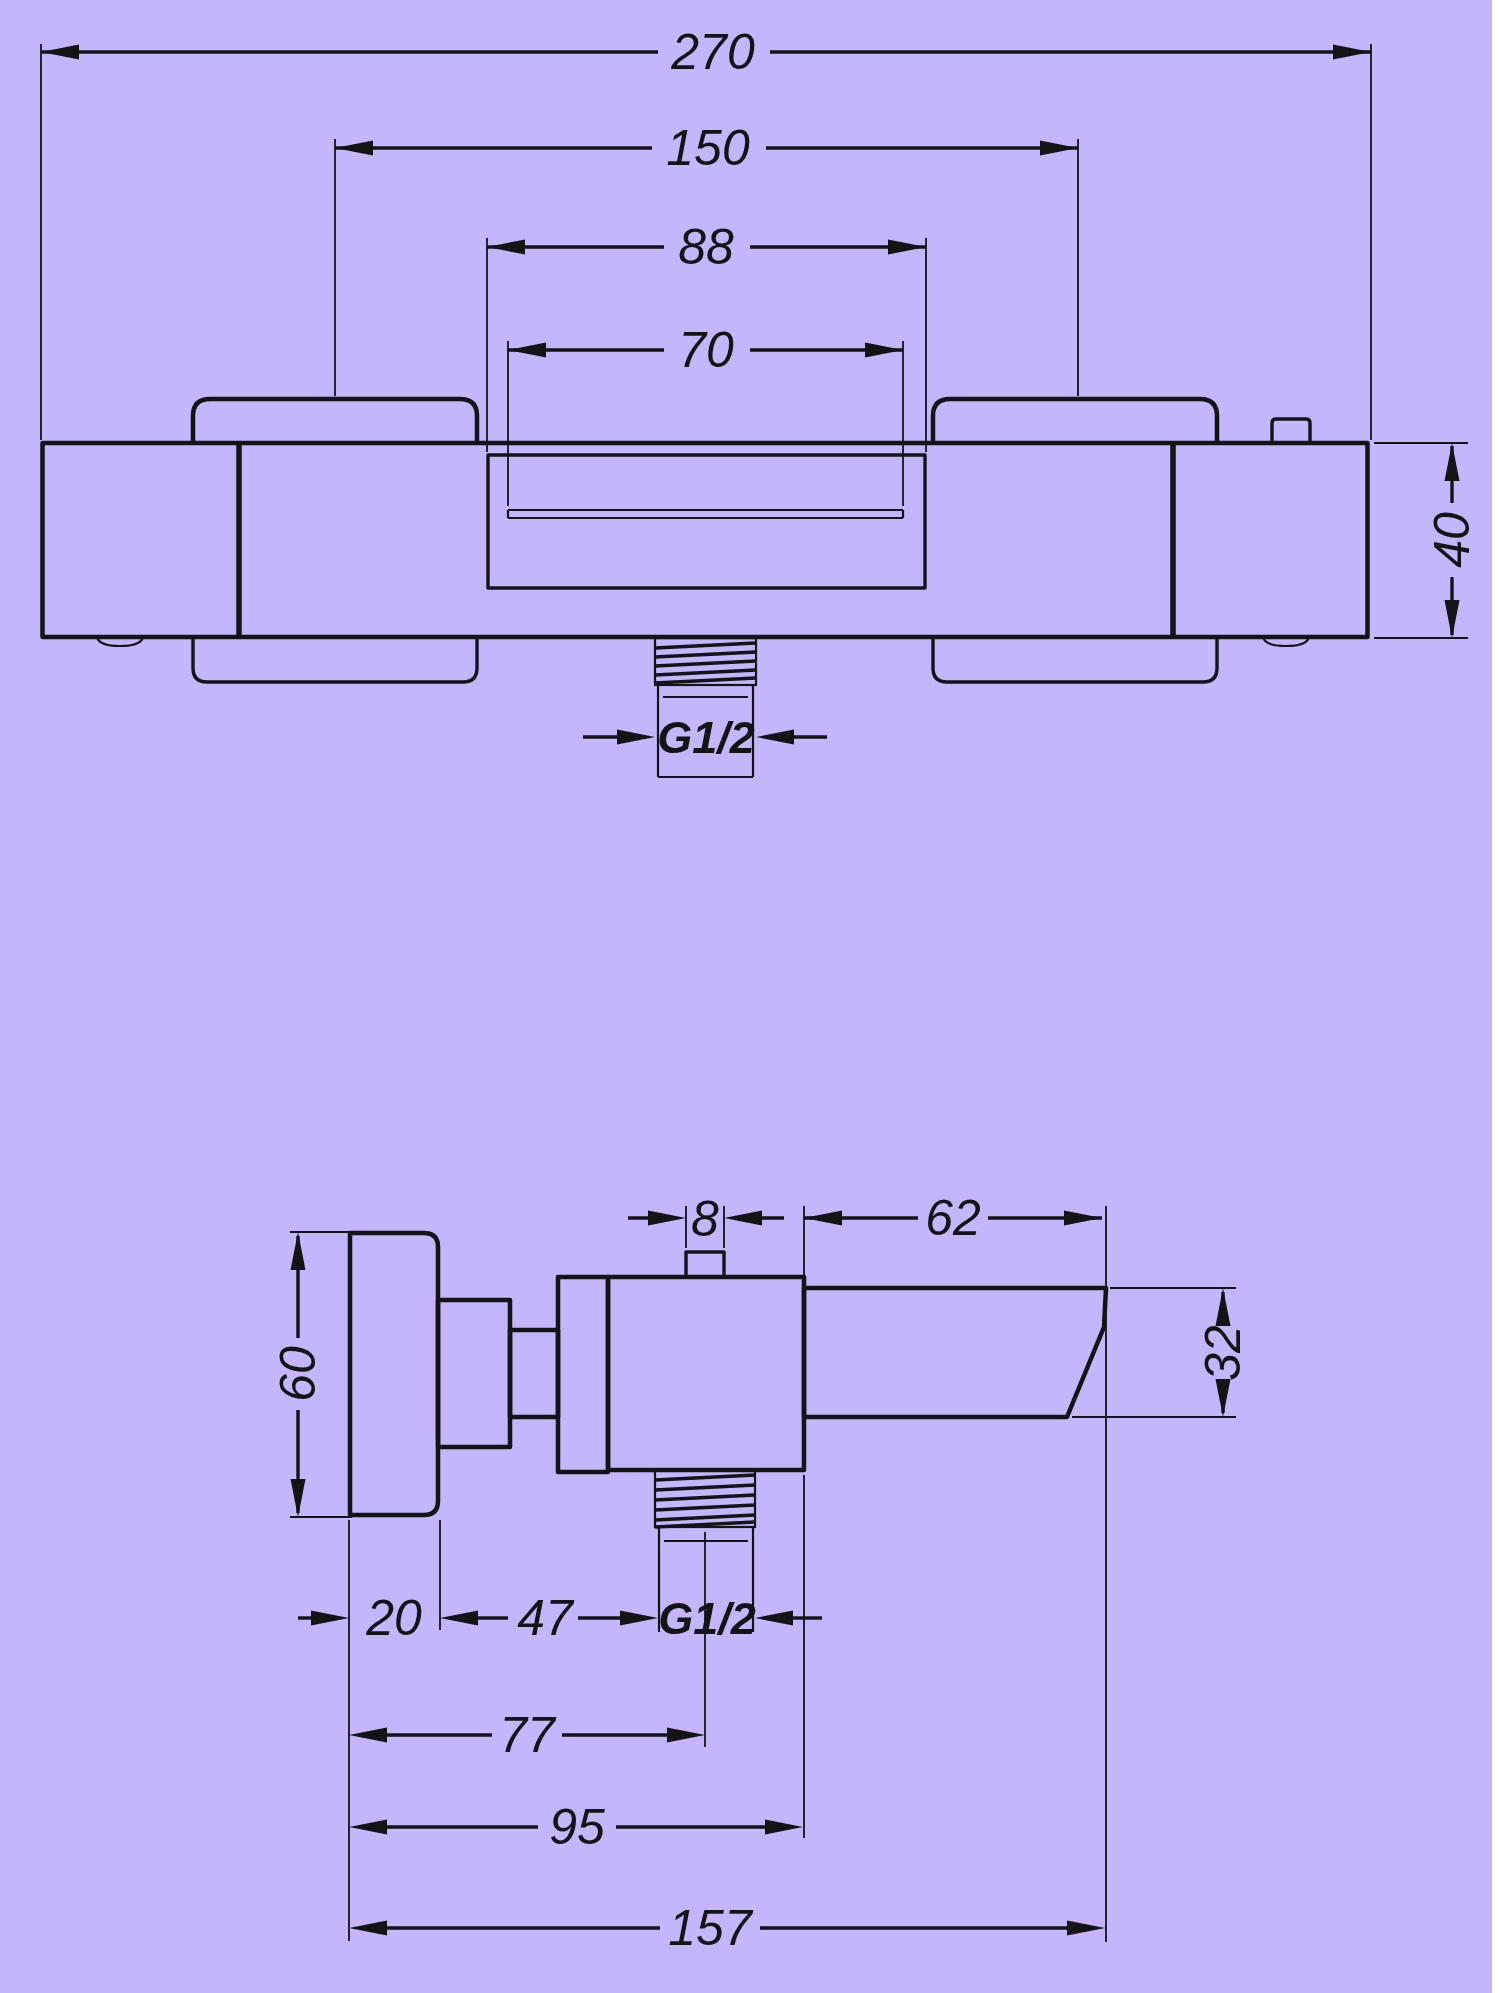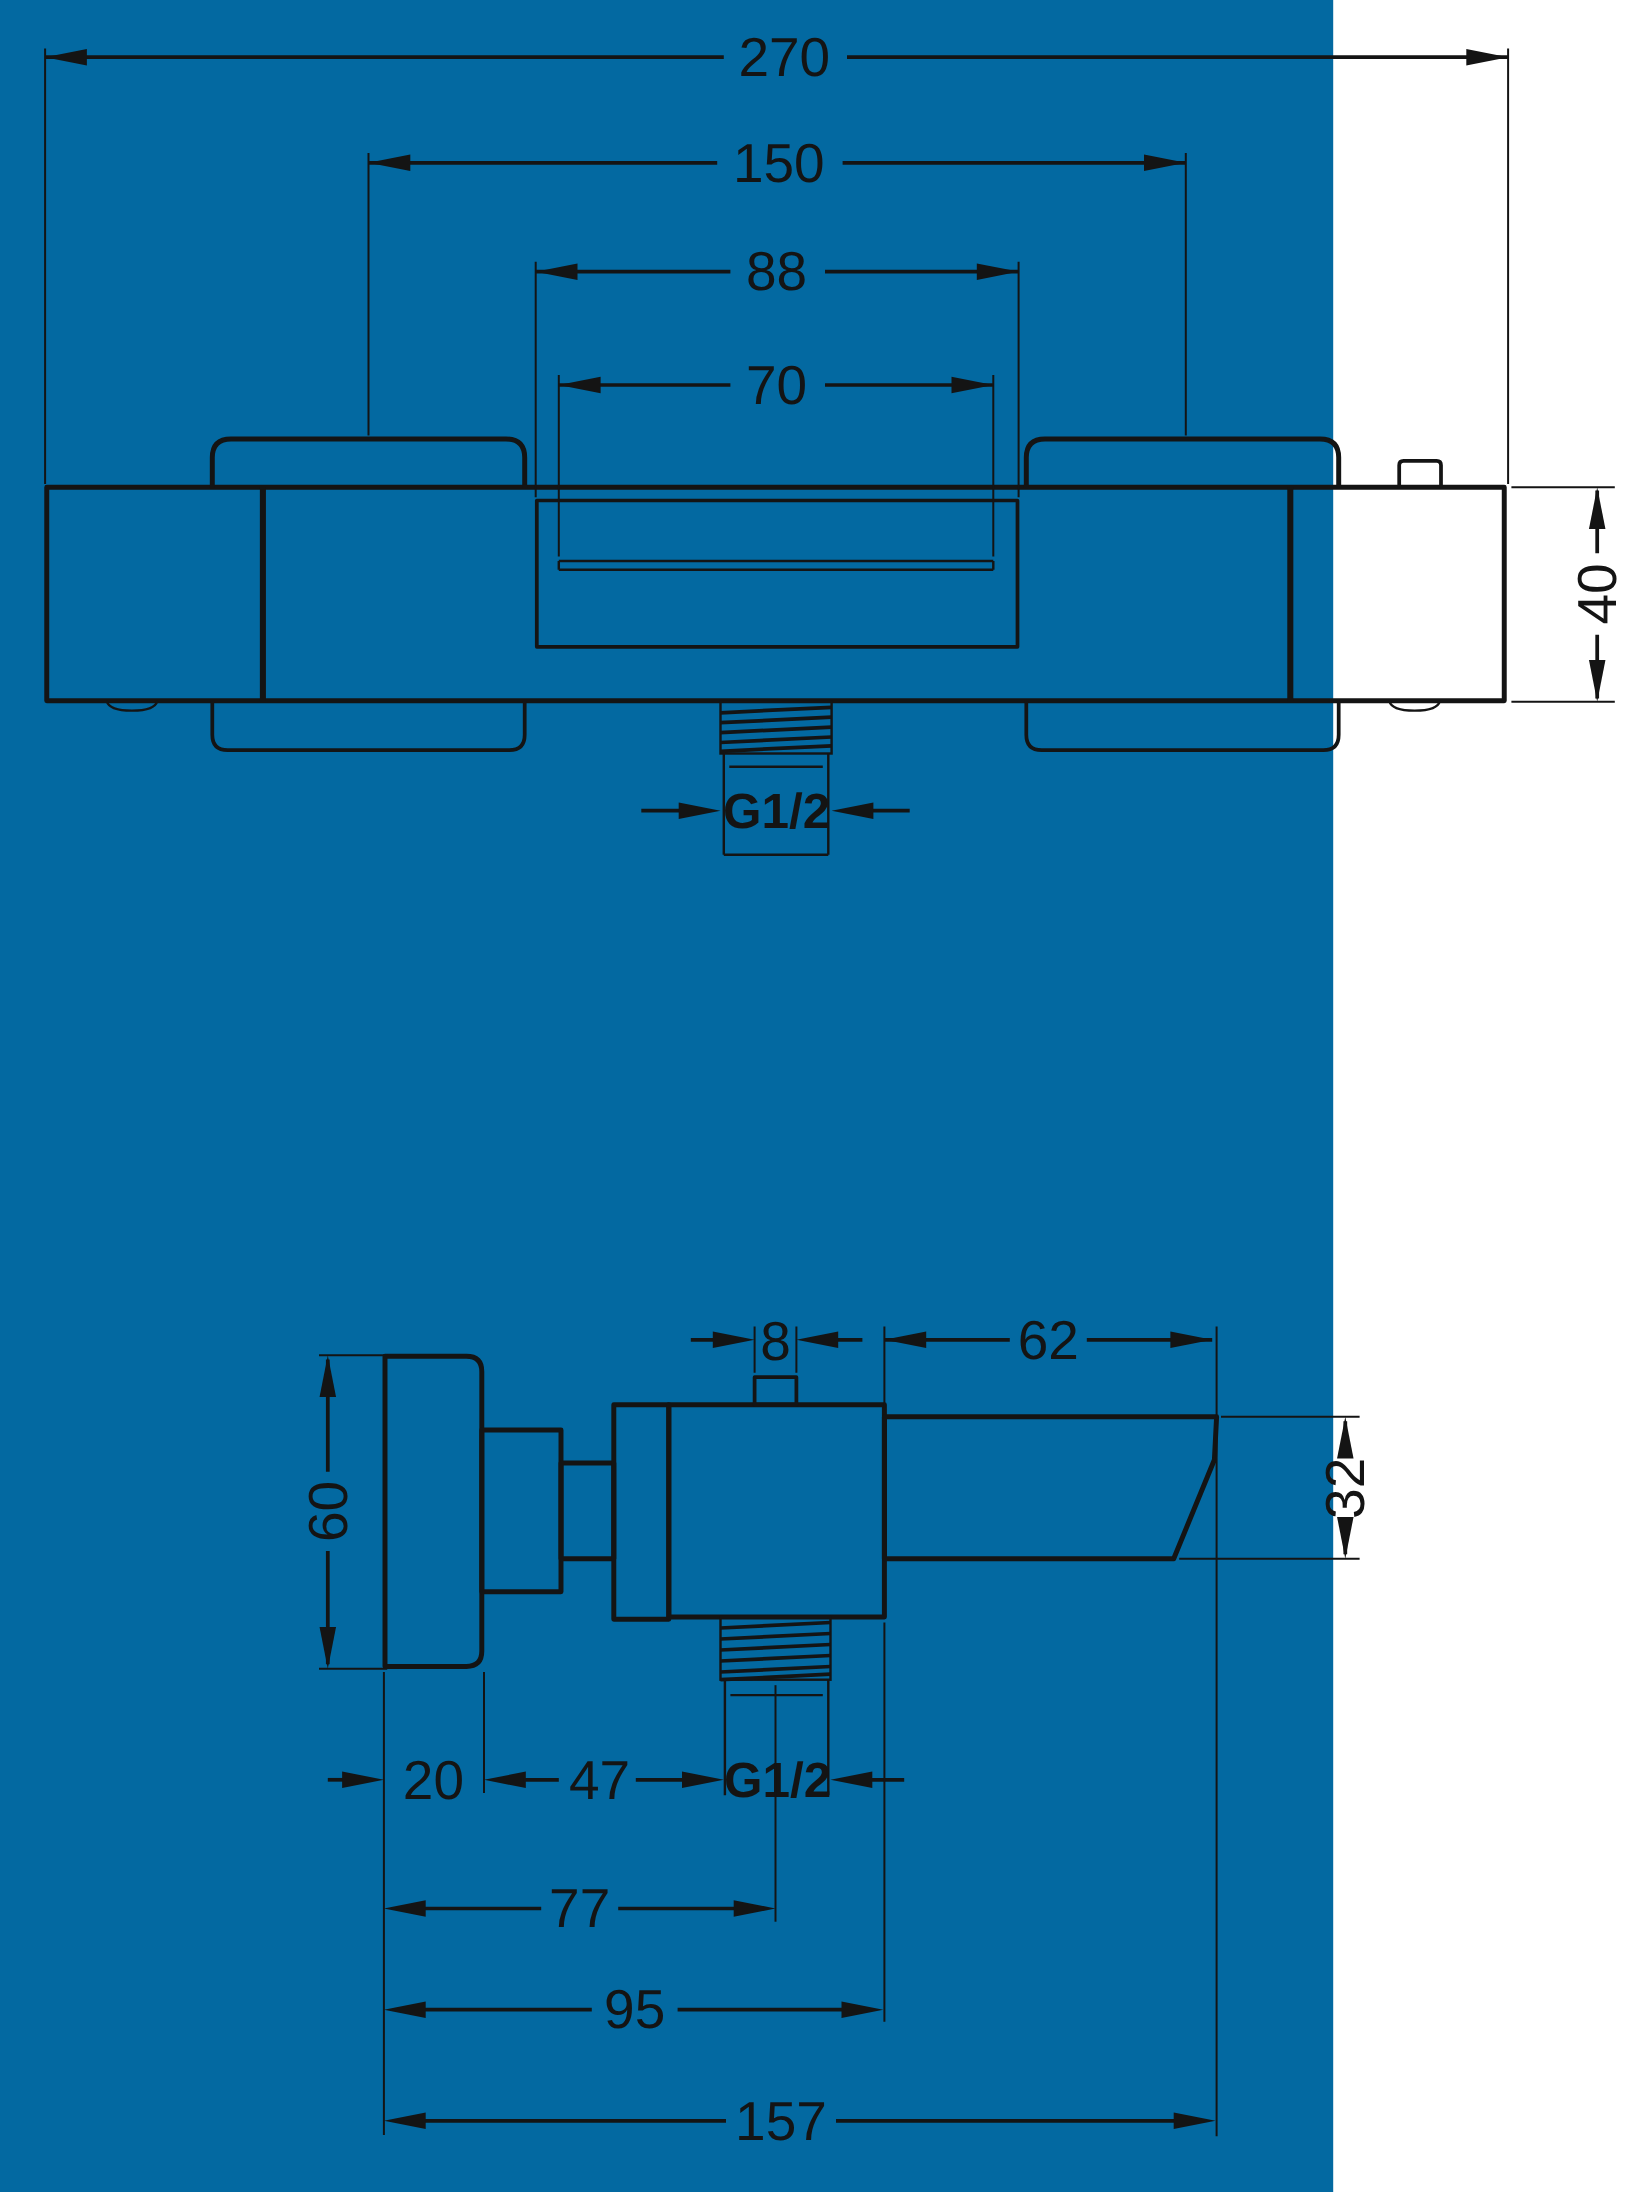--- a/index.html
+++ b/index.html
@@ -1,16 +1,16 @@
 <!DOCTYPE html>
 <html><head>
 <meta charset="utf-8">
 <style>
   html,body { margin:0; padding:0; background:#ffffff; }
-  .page { width:1212px; height:1993px; position:relative; background:#0369a1; }
+  .page { width:1492px; height:1993px; position:relative; background:#c4b5fd;font-style:italic; }
   svg text {
     font-family:"Liberation Sans", sans-serif;
     font-size:50px;
     fill:#141414;
     text-anchor:middle;
     dominant-baseline:central;
   }
   svg text.b { font-weight:bold; font-size:45px; }
   .outline  { fill:none; stroke:#141414; stroke-width:4.5; stroke-linejoin:round; }
   .outline5 { fill:none; stroke:#141414; stroke-width:5.5; }

